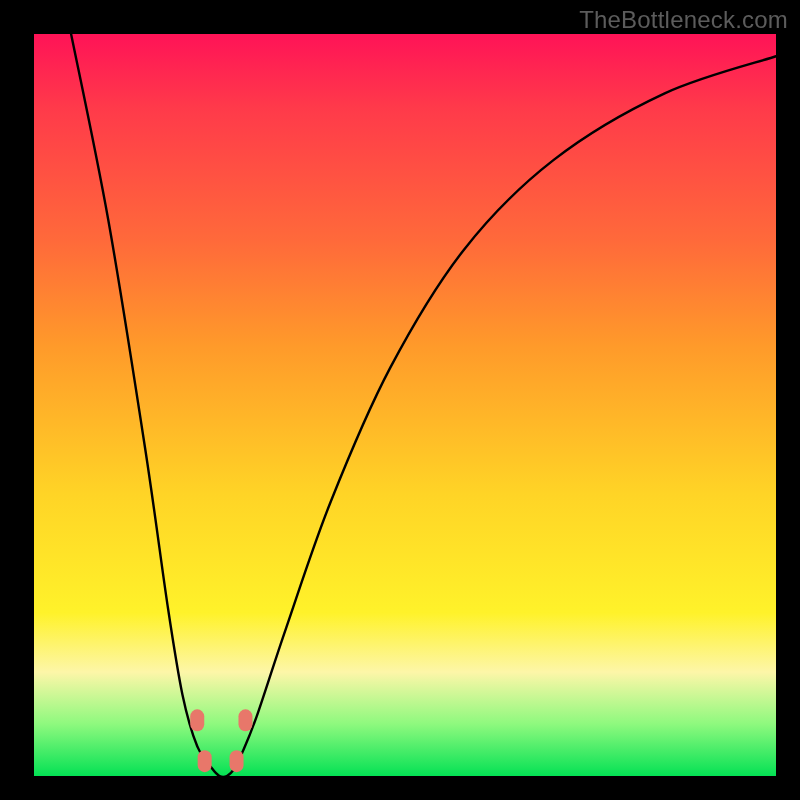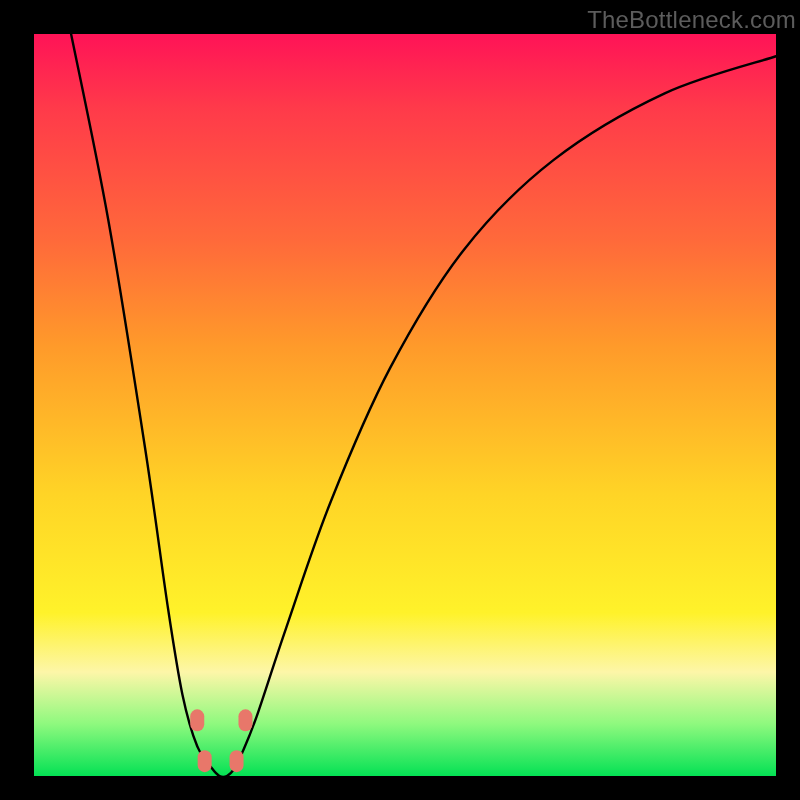--- a/index.html
+++ b/index.html
@@ -31,21 +31,21 @@
       #ff9a2a 42%,
       #ffd426 62%,
       #fff22a 78%,
       #fdf6a8 86%,
       #8ef97e 93%,
       #04e154 100%);
   }
   .watermark {
     position: absolute;
     top: 6px;
-    right: 4px;
+    right: 12px;
     color: #5c5c5c;
     font-size: 24px;
     letter-spacing: 0.2px;
     user-select: none;
   }
   svg.curve {
     position: absolute;
     left: 0; top: 0;
     width: 742px; height: 742px;
     overflow: visible;

